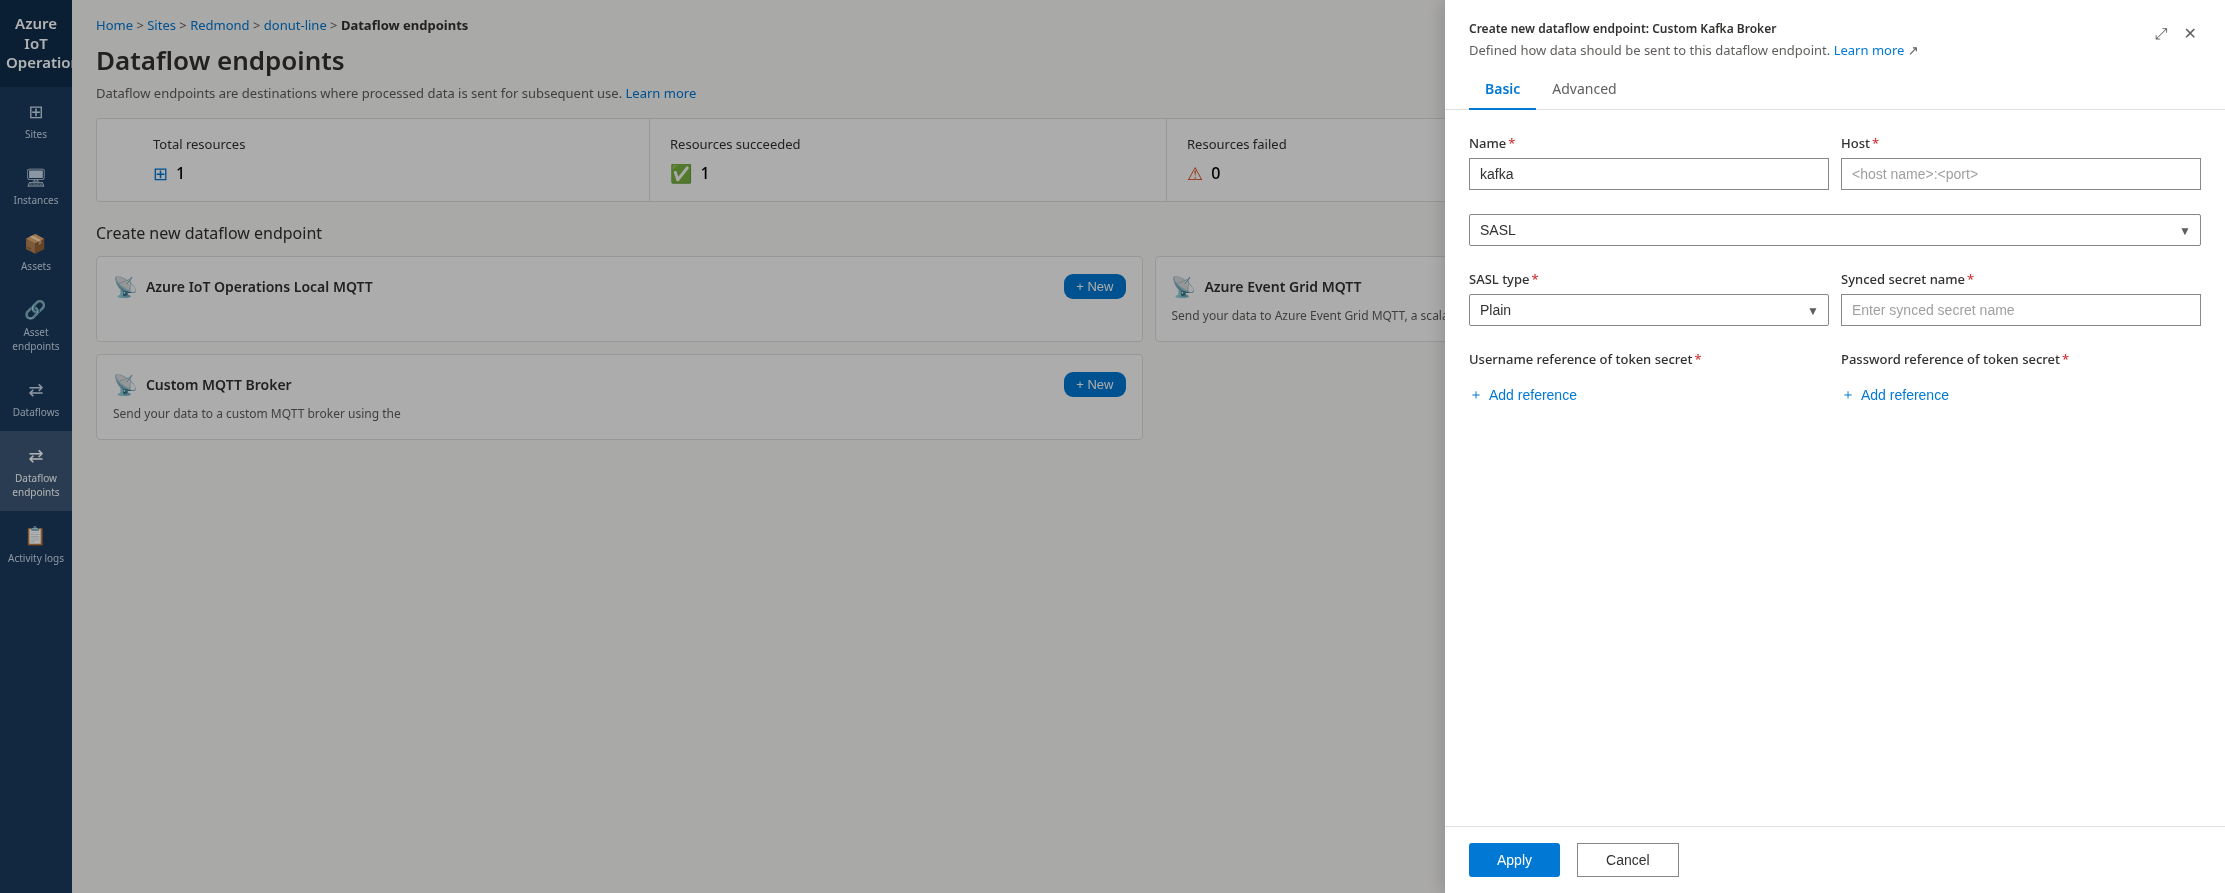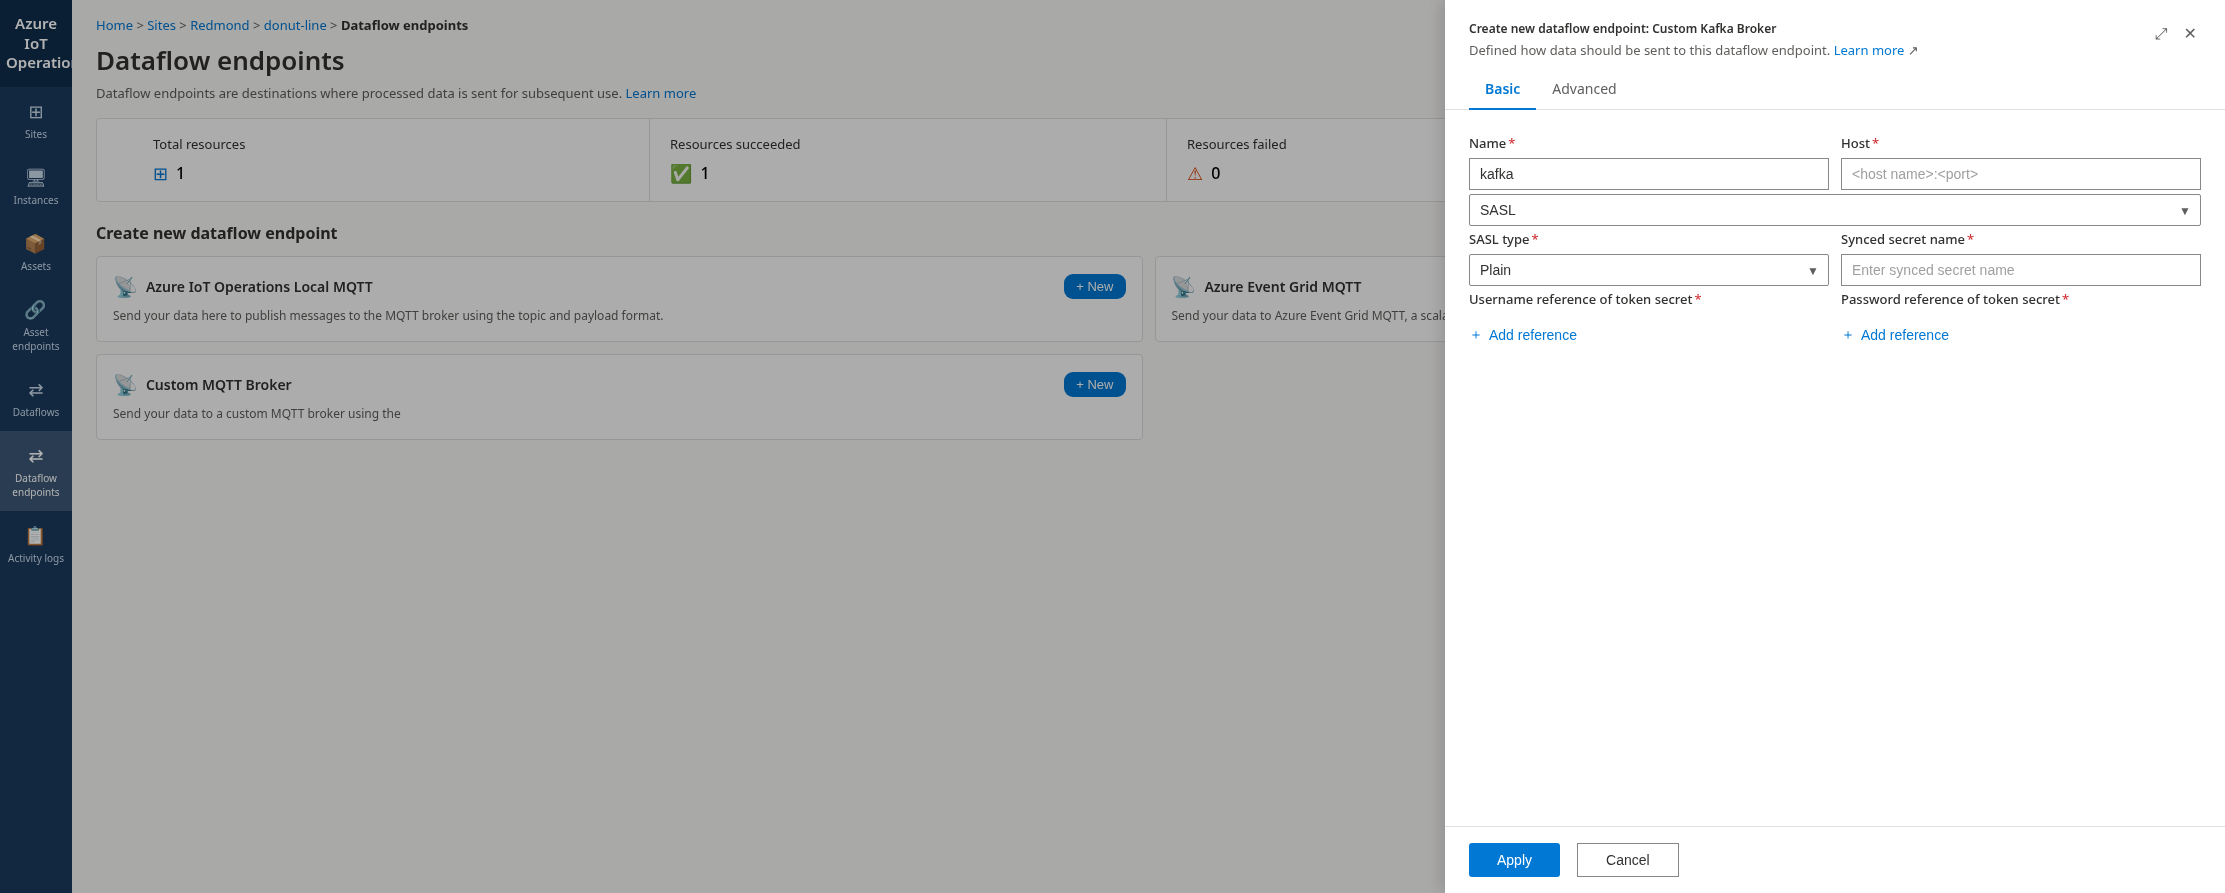--- a/index.html
+++ b/index.html
@@ -90,21 +90,21 @@
     .stat-label { font-size: 13px; color: #323130; margin-bottom: 8px; }
     .stat-value { display: flex; align-items: center; gap: 8px; font-size: 16px; font-weight: 500; }
     .stat-icon-blue { color: #0078d4; font-size: 18px; }
     .stat-icon-green { color: #107c10; font-size: 18px; }
     .stat-icon-orange { color: #d83b01; font-size: 18px; }
     .stat-icon-yellow { color: #797673; font-size: 18px; }
 
     
     .section-title {
       font-size: 16px;
-      font-weight: 700;
+      font-weight: 400;
       color: #323130;
       padding: 0 24px 12px;
     }
     .cards-grid {
       display: grid;
       grid-template-columns: 1fr 1fr;
       gap: 12px;
       margin: 0 24px;
     }
     .endpoint-card {
@@ -204,21 +204,21 @@
 
     .panel-body {
       flex: 1;
       padding: 24px;
       overflow-y: auto;
     }
     .form-row {
       display: grid;
       grid-template-columns: 1fr 1fr;
       gap: 12px;
-      margin-bottom: 4px;
+      margin-bottom: 24px;
     }
     .form-row.single { grid-template-columns: 1fr; }
     .form-group { display: flex; flex-direction: column; gap: 6px; }
     .form-label {
       font-size: 13px;
       font-weight: 500;
       color: #323130;
     }
     .required { color: #d13438; margin-left: 2px; }
     .form-input {
@@ -382,21 +382,20 @@
 
   <div class="cards-grid">
     <div class="endpoint-card">
       <div class="card-header">
         <div class="card-title-row">
           <span class="card-icon">📡</span>
           <span class="card-title">Azure IoT Operations Local MQTT</span>
         </div>
         <button class="new-btn">+ New</button>
       </div>
-      <div class="card-desc">Send your data here to publish messages to the MQTT broker using the topic and payload format.</div>
     </div>
 
     <div class="endpoint-card">
       <div class="card-header">
         <div class="card-title-row">
           <span class="card-icon">📡</span>
           <span class="card-title">Azure Event Grid MQTT</span>
         </div>
         <button class="new-btn">+ New</button>
       </div>

